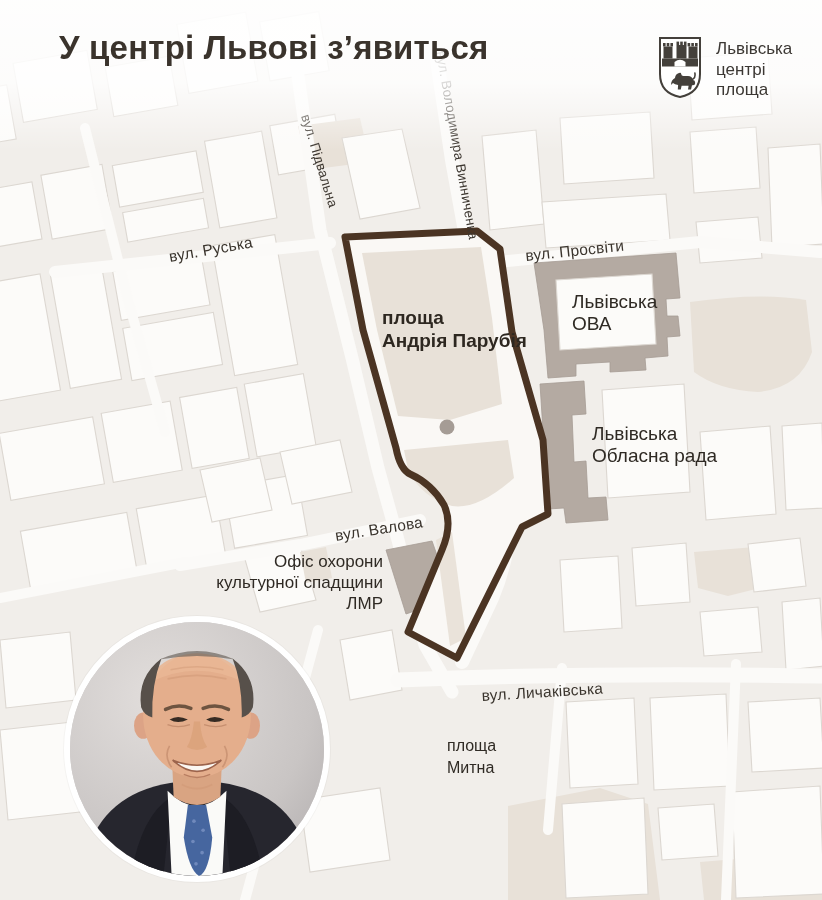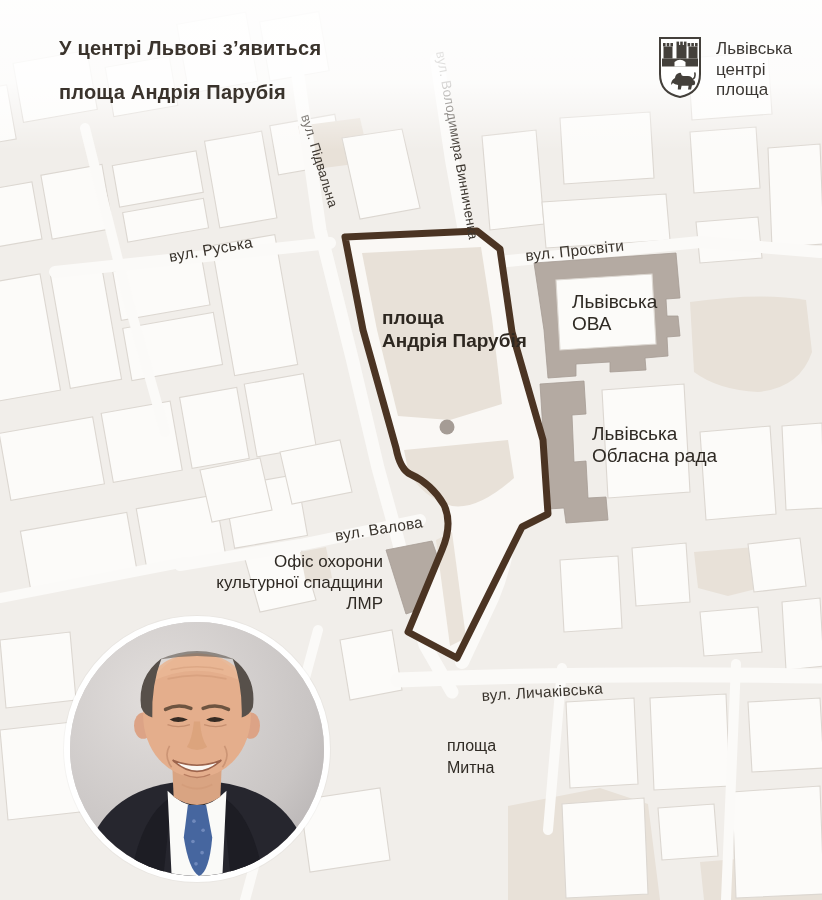--- a/index.html
+++ b/index.html
@@ -16,21 +16,21 @@
   .street{stroke:#fbfaf8;fill:none;stroke-linecap:round;stroke-linejoin:round;}
   .street-label{font-size:15.5px;fill:#3b352e;letter-spacing:.2px;}
   .street-label-sm{font-size:13.5px;fill:#3b352e;letter-spacing:.2px;}
   .area-label{font-size:19px;fill:#2f2a24;}
   .area-label-sm{font-size:17px;fill:#2f2a24;}
   .area-label-xs{font-size:16px;fill:#2f2a24;}
   .square-label{font-size:19px;font-weight:bold;fill:#2d2720;}
   
   #header-title{
     position:absolute;left:59px;top:26px;
-    font-size:20px;font-weight:bold;color:#3a332c;line-height:44px;letter-spacing:.2px;
+    font-size:33px;font-weight:bold;color:#3a332c;line-height:44px;letter-spacing:.2px;
   }
   #header-title span{display:block;}
   #logo{position:absolute;left:657px;top:36px;display:flex;gap:13px;align-items:flex-start;}
   #logo-text{font-size:17px;line-height:20.5px;color:#3c3834;padding-top:3px;}
   #logo-text span{display:block;}
   
   #portrait{
     position:absolute;left:64px;top:616px;width:254px;height:254px;
     border-radius:50%;border:6px solid #ffffff;overflow:hidden;
     background:#cfcccb;box-shadow:0 0 0 1px rgba(0,0,0,.03);
@@ -187,21 +187,20 @@
 
       <text class="area-label-xs" x="447" y="751">площа</text>
       <text class="area-label-xs" x="447" y="773">Митна</text>
     </g>
 
     <rect x="0" y="0" width="822" height="150" fill="url(#fadeTop)"></rect>
   </svg>
 
   <div id="header-title">
     <span>У центрі Львові з’явиться</span>
-    <span>площа Андрія Парубія</span>
   </div>
 
   <div id="logo">
     <svg width="46" height="64" viewBox="0 0 46 64">
       <path d="M3 2 H43 V38 Q43 57 23 61 Q3 57 3 38 Z" fill="#ffffff" stroke="#44403b" stroke-width="2"></path>
 
       <g fill="#44403b">
         <rect x="6" y="7" width="2.6" height="3.4"></rect>
           <rect x="9.7" y="7" width="2.6" height="3.4"></rect>
           <rect x="13.4" y="7" width="2.6" height="3.4"></rect>

